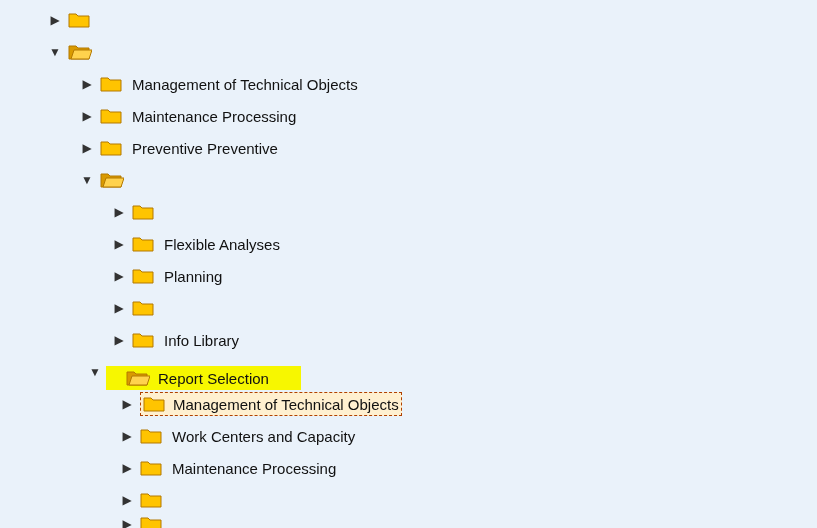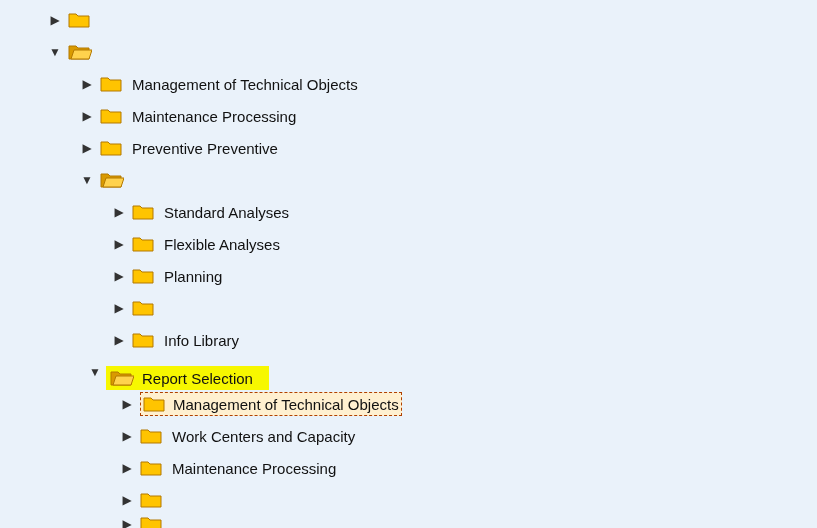--- a/index.html
+++ b/index.html
@@ -39,21 +39,21 @@
     display: inline-flex;
     align-items: center;
     margin-right: 8px;
     flex-shrink: 0;
   }
   .label {
     cursor: default;
   }
   .highlight-yellow {
     background: #f7f700;
-    padding: 2px 4px;
+    padding: 2px 20px;
     margin-top: 12px;
   }
   .sel-wrap {
     border: 1px dashed #b04000;
     padding: 1px 2px;
     background: #fff0d0;
   }
   
 </style>
 </head>
@@ -130,21 +130,20 @@
       </span>
   </div>
 
   <div class="row" style="padding-left:112px">
     <span class="arrow">▶</span>
     <span class="folder">
         <svg width="24" height="20" viewBox="0 0 24 20">
           <use href="#folder-closed"></use>
         </svg>
       </span>
-    <span class="label">Standard Analyses</span>
   </div>
 
   <div class="row" style="padding-left:112px">
     <span class="arrow">▶</span>
     <span class="folder">
         <svg width="24" height="20" viewBox="0 0 24 20">
           <use href="#folder-closed"></use>
         </svg>
       </span>
     <span class="label">Flexible Analyses</span>

